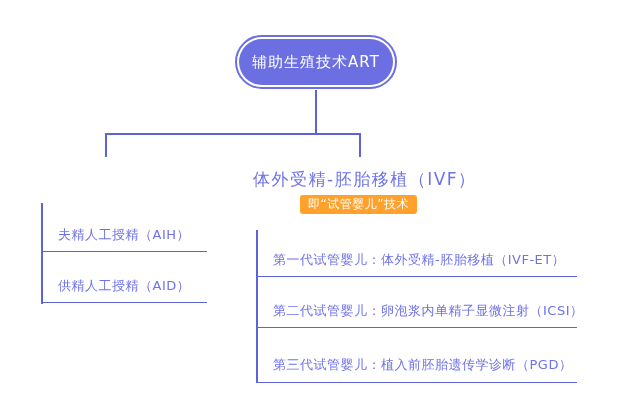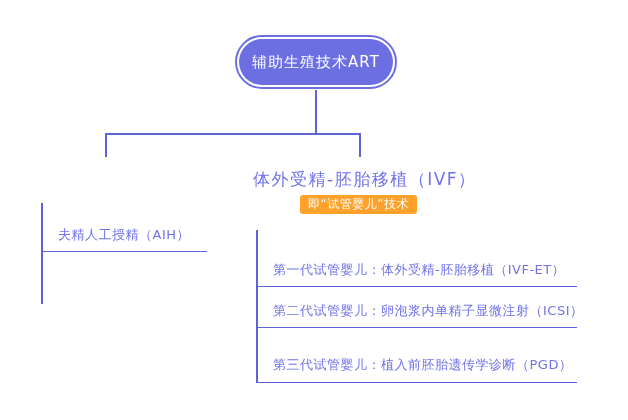--- a/index.html
+++ b/index.html
@@ -61,25 +61,28 @@
 
   <div class="cline" style="left:315px;top:90px;width:1.5px;height:43px;"></div>
   <div class="cline" style="left:105px;top:133px;width:255px;height:1.5px;"></div>
   <div class="cline" style="left:105px;top:133px;width:1.5px;height:24px;"></div>
   <div class="cline" style="left:359px;top:133px;width:1.5px;height:24px;"></div>
 
   <div class="cline" style="left:41px;top:203px;width:1.5px;height:101px;"></div>
   <div class="child-row" style="left:41px;top:226px;width:166px;height:26px;">
     <span>夫精人工授精（AIH）</span>
   </div>
+  <div class="child-row" style="left:41px;top:277px;width:166px;height:26px;">
+    <span>供精人工授精（AID）</span>
+  </div>
 
   <div class="branch-title" style="left:253px;top:169px;">体外受精-胚胎移植（IVF）</div>
   <div class="badge" style="left:300px;top:195px;">即“试管婴儿”技术</div>
   <div class="cline" style="left:256px;top:230px;width:1.5px;height:153px;"></div>
-  <div class="child-row" style="left:256px;top:251px;width:321px;height:26px;margin-top:10px;">
+  <div class="child-row" style="left:256px;top:251px;width:321px;height:26px;">
     <span>第一代试管婴儿：体外受精-胚胎移植（IVF-ET）</span>
   </div>
   <div class="child-row" style="left:256px;top:356px;width:321px;height:27px;">
     <span>第三代试管婴儿：植入前胚胎遗传学诊断（PGD）</span>
   </div>
   <div class="child-row" style="left:256px;top:302px;width:321px;height:26px;">
     <span>第二代试管婴儿：卵泡浆内单精子显微注射（ICSI）</span>
   </div>
 
 </div>

